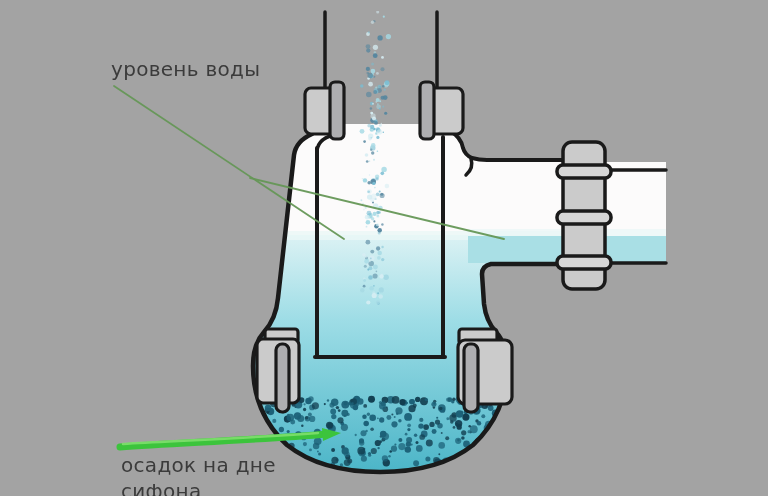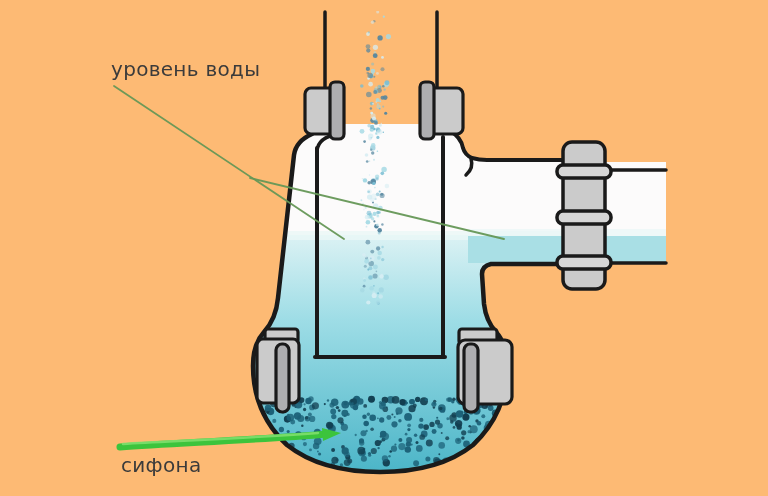--- a/index.html
+++ b/index.html
@@ -1,17 +1,17 @@
 <!DOCTYPE html>
 <html><head>
 <meta charset="utf-8">
 <style>
   html,body{margin:0;padding:0;}
   body{font-family:"DejaVu Sans","Liberation Sans",sans-serif;background:#f7f5f6;}
-  .stage{position:relative;width:768px;height:496px;background:#fdba74;overflow:hidden;}
+  .stage{position:relative;width:768px;height:496px;background:#a3a3a3;overflow:hidden;}
   .stage svg{position:absolute;left:0;top:0;}
   .diagram-label{position:absolute;color:#3b3b3b;font-size:20px;letter-spacing:.3px;line-height:26px;white-space:nowrap;}
   .label-water{left:111px;top:56px;}
   .label-sediment{left:121px;top:452px;}
 </style>
 </head>
 <body>
 
 <div class="stage">
   <svg width="768" height="496" viewBox="0 0 768 496">
@@ -585,15 +585,16 @@
       <path stroke-width="1.8" opacity="0.95" d="M 114,86 L 344,239" stroke="#659756"></path>
       <path stroke-width="1.8" opacity="0.95" d="M 250,178 L 504,239" stroke="#659756"></path>
       <path stroke-width="7" d="M 120,447 C 175,443 255,440 328,434" stroke="#3cc43c"></path>
       <path stroke-width="2.5" opacity="0.85" d="M 123,444 C 176,441 250,438 318,433" stroke="#82e070"></path>
     </g>
     <polygon points="322,428 341,433 323,441" fill="#3cc43c"></polygon>
   </svg>
 
   <div class="diagram-label label-water">уровень воды</div>
   <div class="diagram-label label-sediment">
+    <div>осадок на дне</div>
     <div>сифона</div>
   </div>
 </div>
 
 </body></html>

